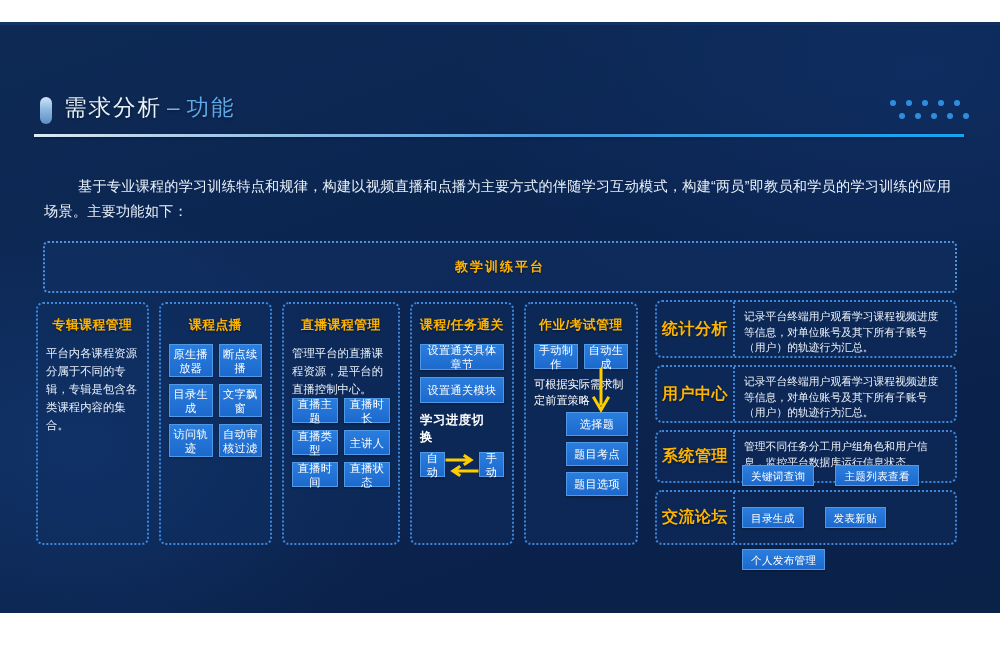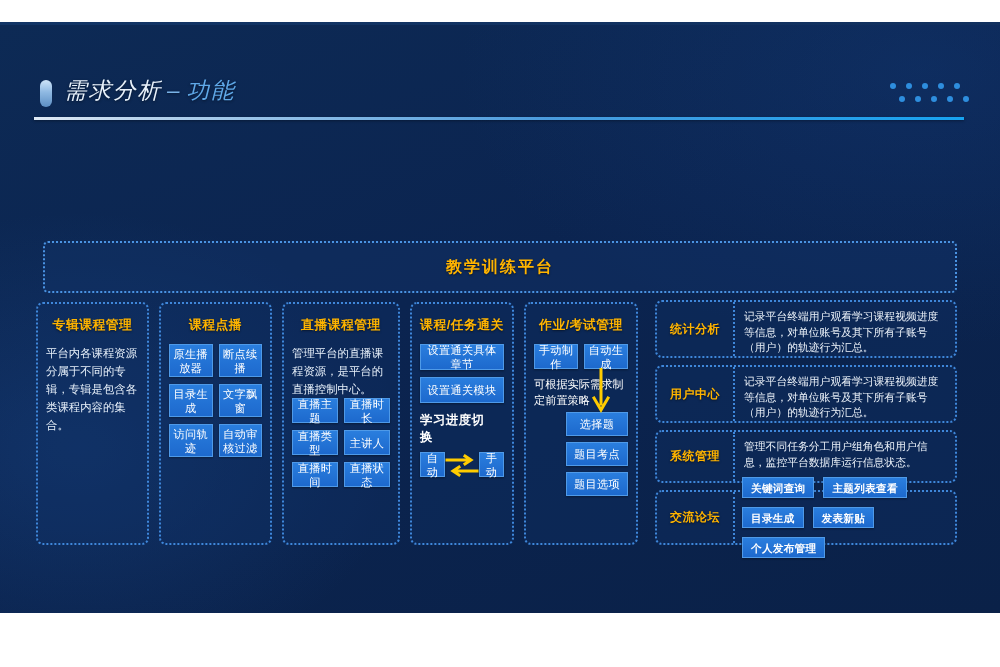--- a/index.html
+++ b/index.html
@@ -19,21 +19,21 @@
       radial-gradient(ellipse 700px 420px at 92% 8%, rgba(24,70,140,0.26) 0%, rgba(24,70,140,0.0) 66%),
       linear-gradient(160deg, #0d2a55 0%, #0b2450 45%, #0a2148 100%);
     overflow: hidden;
   }
   .slide::after{
     content:""; position:absolute; left:0; top:0; width:1000px; height:3px;
     background: linear-gradient(90deg,#123566,#11305e);
   }
 
   
-  .hdr { position: absolute; left: 38px; top: 49px; width: 924px; height: 56px; font-style: italic; }
+  .hdr { position: absolute; left: 38px; top: 66px; width: 924px; height: 56px; }
   .hdr-pill {
     position: absolute; left: 2px; top: 9px; width: 12px; height: 27px;
     border-radius: 6px;
     background: linear-gradient(180deg,#cfe4f8 0%, #8fb9e2 45%, #5d8fc4 100%);
   }
   .hdr-title {
     position: absolute; left: 26px; top: 4px;
     font-size: 22.5px; color: #e9f2fb; letter-spacing: 2px;
     text-shadow: 0 1px 3px rgba(0,0,0,.45);
     white-space: nowrap;
@@ -58,21 +58,21 @@
   }
 
   
   .banner {
     position: absolute; left: 43px; top: 219px; width: 914px; height: 52px;
     border: 2px dotted #4a93e2; border-radius: 5px;
     background: rgba(18,52,104,0.45);
     display: flex; align-items: center; justify-content: center;
   }
   .banner span {
-    font-size: 16px; font-weight: bold; color: #ffb400; letter-spacing: 2px;
+    font-size: 13px; font-weight: bold; color: #ffb400; letter-spacing: 2px;
     text-shadow: 0 1px 2px rgba(0,0,0,.55);
   }
 
   
   .cols { position: absolute; left: 36px; top: 280px; display: flex; gap: 10px; }
   .col {
     width: 113px; height: 243px;
     border: 2px dotted #3f87da; border-radius: 7px;
     background: rgba(16,48,100,0.40);
     padding: 12px 8px 8px 8px;
@@ -128,29 +128,29 @@
   .right { position: absolute; left: 655px; top: 278px; width: 302px; }
   .rrow {
     border: 2px dotted #3f87da; border-radius: 7px;
     background: rgba(16,48,100,0.40);
     display: flex; align-items: stretch; margin-bottom: 7px;
     min-height: 52px;
   }
   .rrow-label {
     width: 78px; flex: 0 0 78px;
     display: flex; align-items: center; justify-content: center;
-    font-size: 12px; font-weight: bold; color: #ffb400;
+    font-size: 16px; font-weight: bold; color: #ffb400;
     letter-spacing: .5px; text-shadow: 0 1px 2px rgba(0,0,0,.5);
     border-right: 2px dotted #3f87da;
   }
   .rrow-body {
     flex: 1; padding: 7px 8px 7px 9px;
     font-size: 10.8px; line-height: 15.5px; color: #eef4fb;
   }
-  .rrow-body.btns { display: flex; flex-wrap: wrap; gap: 9px; align-content: center; padding: 6px 7px; font-weight: bold; }
+  .rrow-body.btns { display: flex; flex-wrap: wrap; gap: 21px; align-content: center; padding: 6px 7px; }
   .rrow-body.btns .btn { height: 21px; padding: 0 8px; font-size: 10.6px; }
 </style>
 </head>
 <body>
 
 <div class="slide">
 
   <div class="hdr">
     <div class="hdr-pill"></div>
     <div class="hdr-title">
@@ -168,20 +168,21 @@
         <i class="dot"></i>
           <i class="dot"></i>
           <i class="dot"></i>
           <i class="dot"></i>
           <i class="dot"></i>
       </div>
     </div>
     <div class="hdr-rule"></div>
   </div>
 
+  <p class="intro">基于专业课程的学习训练特点和规律，构建以视频直播和点播为主要方式的伴随学习互动模式，构建“两员”即教员和学员的学习训练的应用场景。主要功能如下：</p>
 
   <div class="banner">
     <span>教学训练平台</span>
   </div>
 
   <div class="cols">
 
     <div class="col">
       <div class="col-title">专辑课程管理</div>
       <div class="col-desc">平台内各课程资源分属于不同的专辑，专辑是包含各类课程内容的集合。</div>

